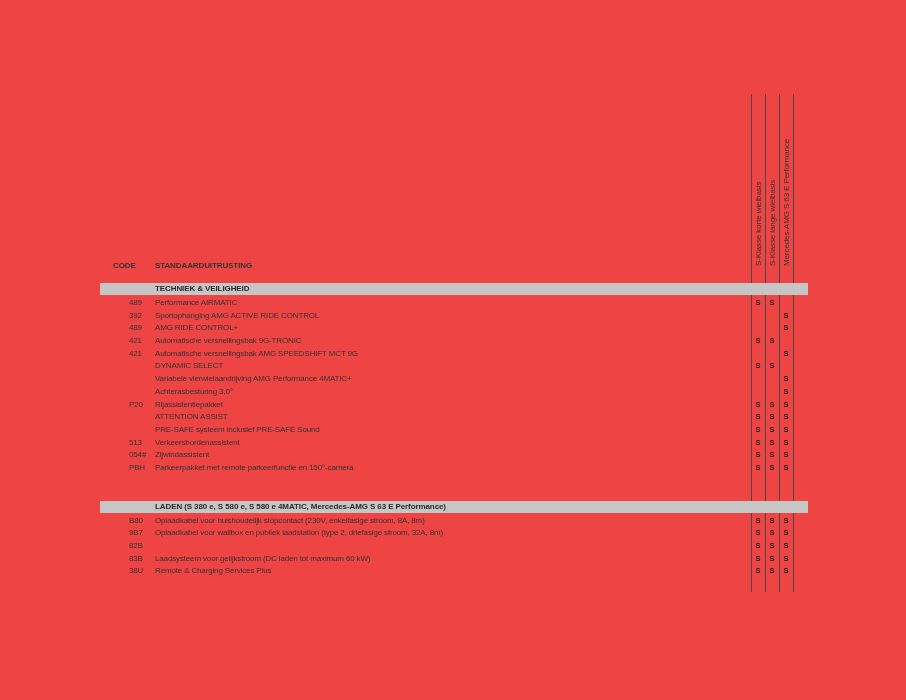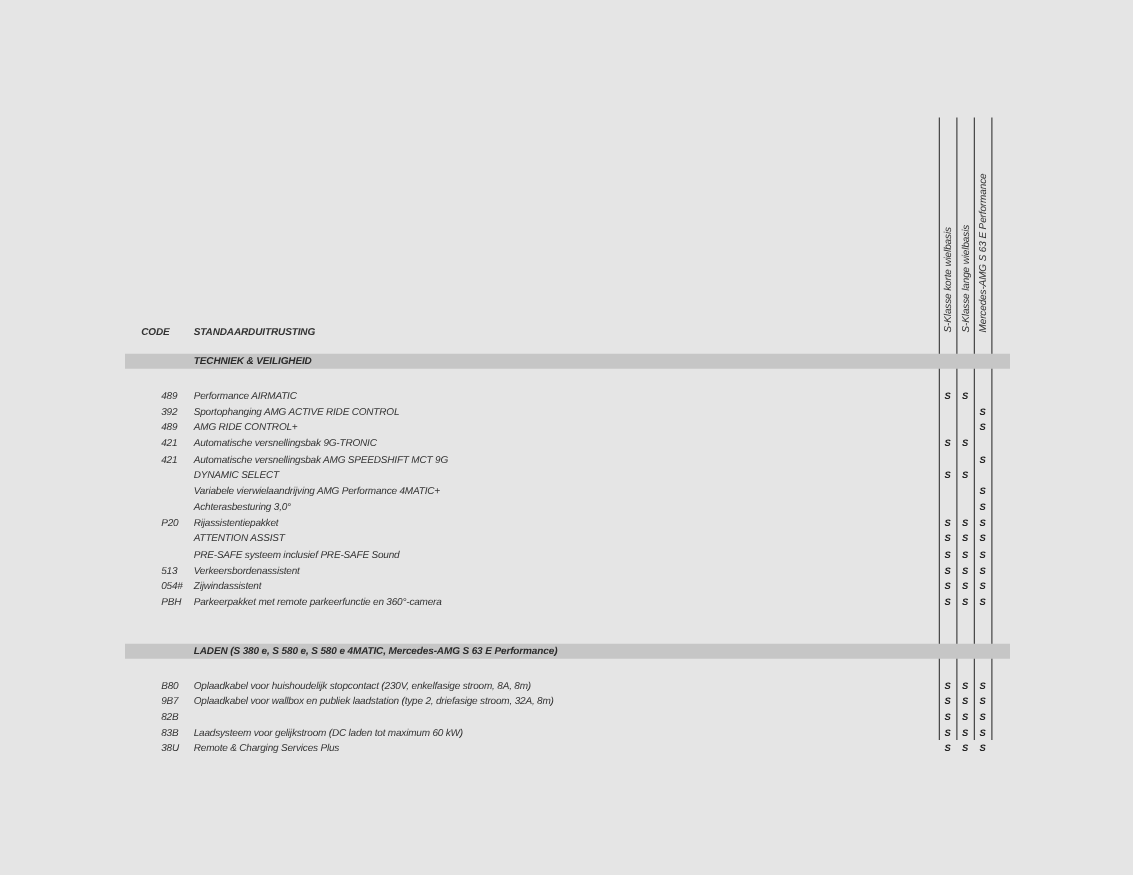--- a/index.html
+++ b/index.html
@@ -4,25 +4,24 @@
 <style>
   html, body {
     margin: 0;
     padding: 0;
     background: #ffffff;
   }
   .page {
     position: relative;
     width: 906px;
     height: 700px;
-    background: #e5e5e5;
+    background: #ef4444;
     overflow: hidden;
     font-family: "Liberation Sans", "DejaVu Sans", sans-serif;
     color: #333333;
-    font-style: italic;
     -webkit-font-smoothing: antialiased;
   }
   
   .col-rule {
     position: absolute;
     top: 94px;
     width: 1px;
     height: 498px;
     background: #4a4a4a;
   }
@@ -75,21 +74,21 @@
   .section-band {
     height: 12px;
     line-height: 12px;
     background: #c6c6c6;
     color: #2b2b2b;
     font-size: 8px;
     font-weight: 700;
     letter-spacing: -0.1px;
     padding-left: 55px;
     box-sizing: border-box;
-    margin-bottom: 16px;
+    margin-bottom: 2px;
     white-space: nowrap;
   }
   .row {
     position: relative;
     height: 12.7px;
     line-height: 12.7px;
     font-size: 8px;
     letter-spacing: -0.15px;
     white-space: nowrap;
   }
@@ -215,21 +214,21 @@
   </div>
         <div class="row">
     <span class="row-code">054#</span>
     <span class="row-label">Zijwindassistent</span>
     <span class="avail a0">S</span>
     <span class="avail a1">S</span>
     <span class="avail a2">S</span>
   </div>
         <div class="row">
     <span class="row-code">PBH</span>
-    <span class="row-label">Parkeerpakket met remote parkeerfunctie en 360°-camera</span>
+    <span class="row-label">Parkeerpakket met remote parkeerfunctie en 150°-camera</span>
     <span class="avail a0">S</span>
     <span class="avail a1">S</span>
     <span class="avail a2">S</span>
   </div>
       </div>
       <div class="section">
         <div class="section-band" style="background: rgb(198, 198, 198);">LADEN (S 380 e, S 580 e, S 580 e 4MATIC, Mercedes-AMG S 63 E Performance)</div>
         <div class="row">
     <span class="row-code">B80</span>
     <span class="row-label">Oplaadkabel voor huishoudelijk stopcontact (230V, enkelfasige stroom, 8A, 8m)</span>

